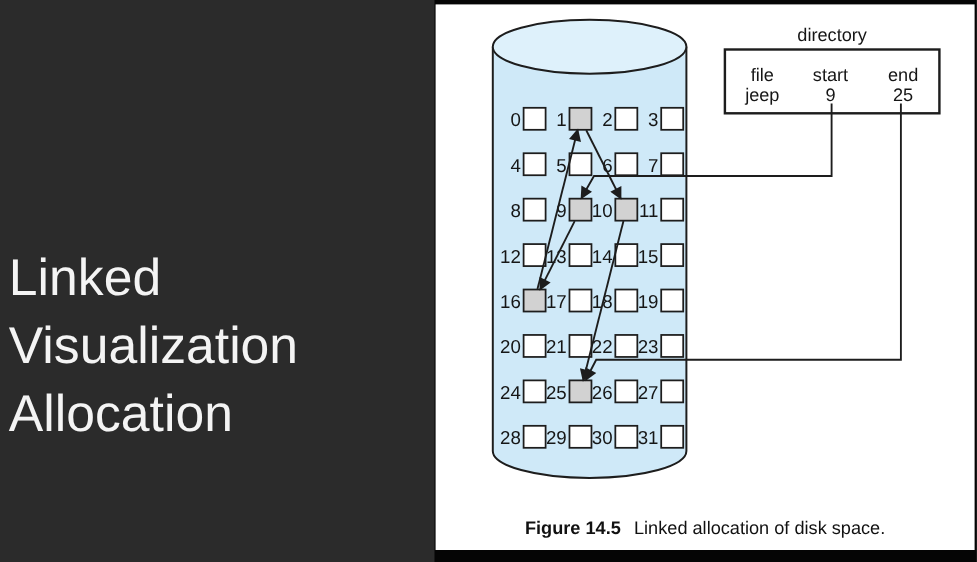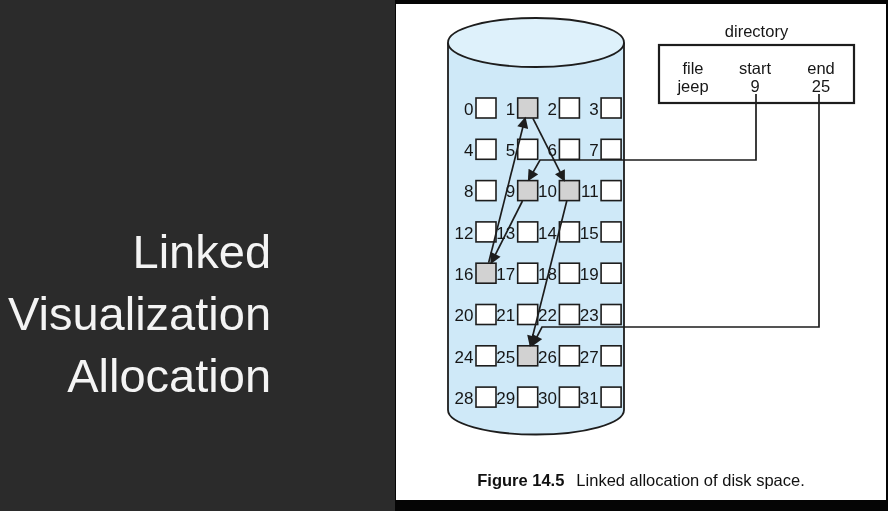--- a/index.html
+++ b/index.html
@@ -1,20 +1,20 @@
 <!DOCTYPE html>
 <html><head>
 <meta charset="utf-8">
 <style>
   html,body{margin:0;padding:0;background:#2b2b2b;}
   .stage{
     position:relative;width:888px;height:511px;background:#2b2b2b;
     overflow:hidden;font-family:"Liberation Sans",sans-serif;
   }
-  .title-panel{position:absolute;left:0;top:0;width:395px;height:511px;text-align:right;}
+  .title-panel{position:absolute;left:0;top:0;width:395px;height:511px;}
   .slide-title{
     position:absolute;left:8px;top:221px;color:#f4f4f4;
     font-size:47px;line-height:62px;font-weight:400;letter-spacing:0;
   }
   .figure-panel{
     position:absolute;left:395px;top:0;width:493px;height:511px;background:#050505;
   }
   .figure-paper{
     position:absolute;left:1px;top:4px;width:490px;height:496px;background:#ffffff;
   }

